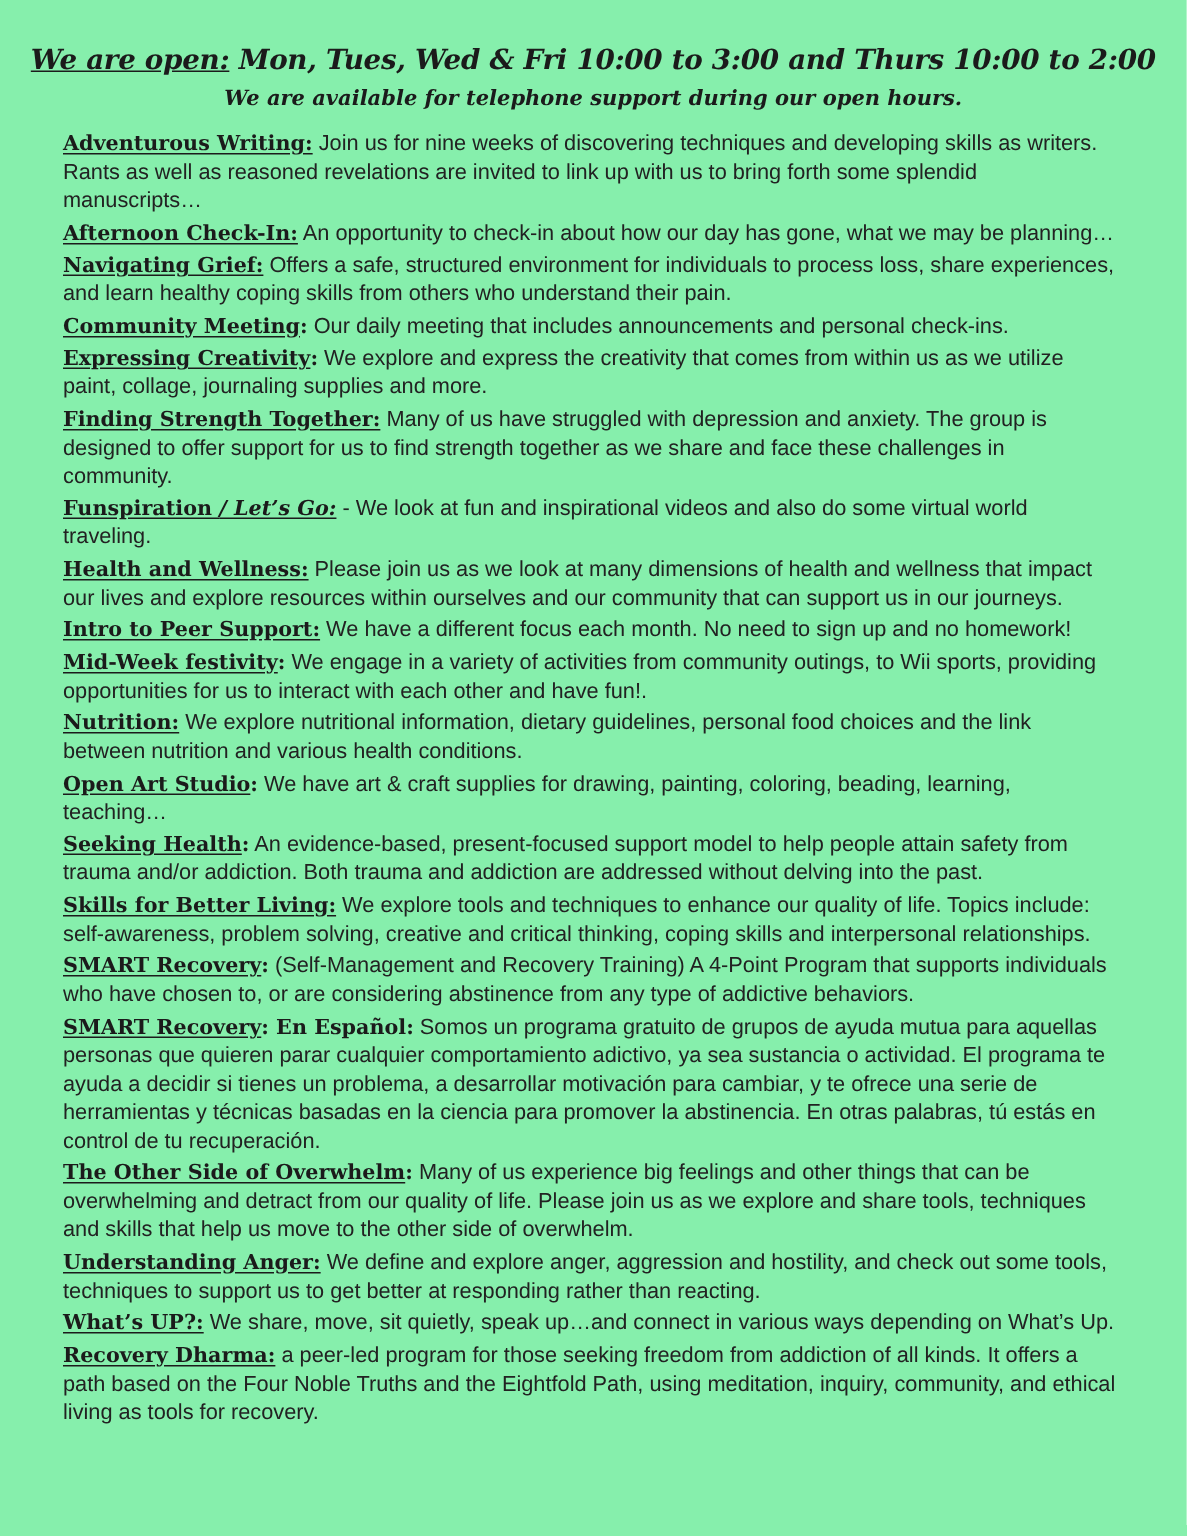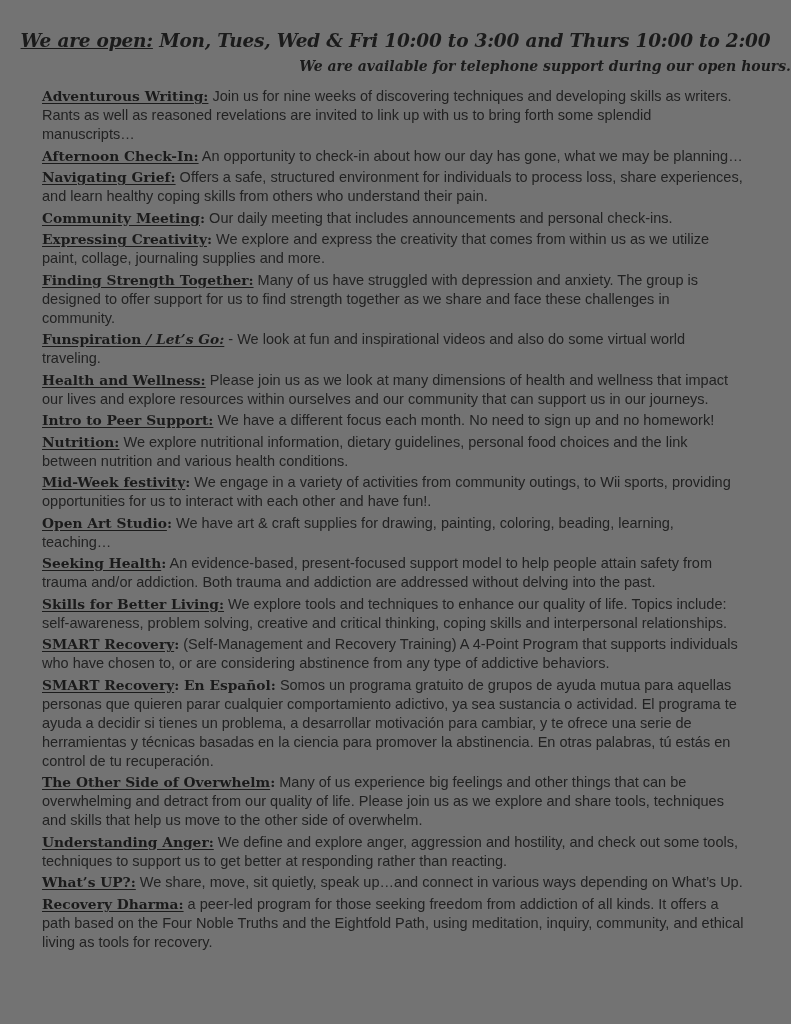--- a/index.html
+++ b/index.html
@@ -1,20 +1,20 @@
 <!DOCTYPE html>
 <html><head>
 <meta charset="utf-8">
 <style>
   html, body { margin: 0; padding: 0; }
   .page {
     position: relative;
     width: 791px;
     height: 1024px;
-    background: #737373;
+    background: #86efac;
     color: #1b1b1b;
     font-family: "Liberation Sans", sans-serif;
     overflow: hidden;
     box-sizing: border-box;
   }
   .header { text-align: center; }
   .hours-line {
     margin-top: 30px;
     font-family: "DejaVu Serif", serif;
     font-style: italic;
@@ -22,21 +22,20 @@
     font-size: 18.5px;
     letter-spacing: -0.2px;
   }
   .hours-label { text-decoration: underline; }
   .support-note {
     margin-top: 7px;
     font-family: "DejaVu Serif", serif;
     font-style: italic;
     font-weight: bold;
     font-size: 14px;
-    text-align: right;
   }
   .doc-title {
     margin-top: 23px;
     font-family: "DejaVu Serif", serif;
     font-weight: bold;
     font-size: 16.5px;
     text-decoration: underline;
     text-underline-offset: 3px;
   }
   .groups-list {
@@ -72,22 +71,22 @@
   <div class="groups-list">
       <p class="group"><span class="gname">Adventurous Writing:</span><span class="gdesc"> Join us for nine weeks of discovering techniques and developing skills as writers. Rants as well as reasoned revelations are invited to link up with us to bring forth some splendid manuscripts…</span></p>
       <p class="group"><span class="gname">Afternoon Check-In:</span><span class="gdesc"> An opportunity to check-in about how our day has gone, what we may be planning…</span></p>
       <p class="group"><span class="gname">Navigating Grief:</span><span class="gdesc"> Offers a safe, structured environment for individuals to process loss, share experiences, and learn healthy coping skills from others who understand their pain.</span></p>
       <p class="group"><span class="gname">Community Meeting</span><span class="gafter">:</span><span class="gdesc"> Our daily meeting that includes announcements and personal check-ins.</span></p>
       <p class="group"><span class="gname">Expressing Creativity</span><span class="gafter">:</span><span class="gdesc"> We explore and express the creativity that comes from within us as we utilize paint, collage, journaling supplies and more.</span></p>
       <p class="group"><span class="gname">Finding Strength Together:</span><span class="gdesc"> Many of us have struggled with depression and anxiety. The group is designed to offer support for us to find strength together as we share and face these challenges in community.</span></p>
       <p class="group"><span class="gname">Funspiration </span><span class="gname gitalic">/ Let’s Go:</span><span class="gdesc"> - We look at fun and inspirational videos and also do some virtual world traveling.</span></p>
       <p class="group"><span class="gname">Health and Wellness:</span><span class="gdesc"> Please join us as we look at many dimensions of health and wellness that impact our lives and explore resources within ourselves and our community that can support us in our journeys.</span></p>
       <p class="group"><span class="gname">Intro to Peer Support:</span><span class="gdesc"> We have a different focus each month. No need to sign up and no homework!</span></p>
+      <p class="group"><span class="gname">Mid-Week festivity</span><span class="gafter">:</span><span class="gdesc"> We engage in a variety of activities from community outings, to Wii sports, providing opportunities for us to interact with each other and have fun!.</span></p>
       <p class="group"><span class="gname">Nutrition:</span><span class="gdesc"> We explore nutritional information, dietary guidelines, personal food choices and the link between nutrition and various health conditions.</span></p>
-      <p class="group"><span class="gname">Mid-Week festivity</span><span class="gafter">:</span><span class="gdesc"> We engage in a variety of activities from community outings, to Wii sports, providing opportunities for us to interact with each other and have fun!.</span></p>
       <p class="group"><span class="gname">Open Art Studio</span><span class="gafter">:</span><span class="gdesc"> We have art &amp; craft supplies for drawing, painting, coloring, beading, learning, teaching…</span></p>
       <p class="group"><span class="gname">Seeking Health</span><span class="gafter">:</span><span class="gdesc"> An evidence-based, present-focused support model to help people attain safety from trauma and/or addiction. Both trauma and addiction are addressed without delving into the past.</span></p>
       <p class="group"><span class="gname">Skills for Better Living:</span><span class="gdesc"> We explore tools and techniques to enhance our quality of life. Topics include: self-awareness, problem solving, creative and critical thinking, coping skills and interpersonal relationships.</span></p>
       <p class="group"><span class="gname">SMART Recovery</span><span class="gafter">:</span><span class="gdesc"> (Self-Management and Recovery Training) A 4-Point Program that supports individuals who have chosen to, or are considering abstinence from any type of addictive behaviors.</span></p>
       <p class="group"><span class="gname">SMART Recovery</span><span class="gafter">: En Español:</span><span class="gdesc"> Somos un programa gratuito de grupos de ayuda mutua para aquellas personas que quieren parar cualquier comportamiento adictivo, ya sea sustancia o actividad. El  programa te ayuda a decidir si tienes un problema, a desarrollar motivación para cambiar, y te ofrece  una serie de herramientas y técnicas basadas en la ciencia para promover la abstinencia. En otras  palabras, tú estás en control de tu recuperación.</span></p>
       <p class="group"><span class="gname">The Other Side of Overwhelm</span><span class="gafter">:</span><span class="gdesc"> Many of us experience big feelings and other things that can be overwhelming  and detract from our quality of life. Please join us as we explore and share tools, techniques and skills that  help us move to the other side of overwhelm.</span></p>
       <p class="group"><span class="gname">Understanding Anger:</span><span class="gdesc"> We define and explore anger, aggression and hostility, and check out some tools, techniques to support us to get better at responding rather than reacting.</span></p>
       <p class="group"><span class="gname">What’s UP?:</span><span class="gdesc"> We share, move, sit quietly, speak up…and connect in various ways depending on What’s Up.</span></p>
       <p class="group"><span class="gname">Recovery Dharma:</span><span class="gdesc"> a peer-led program for those seeking freedom from addiction of all kinds. It offers a path based on the Four Noble Truths and the Eightfold Path, using meditation, inquiry, community, and ethical living as tools for recovery.</span></p>
     </div>

